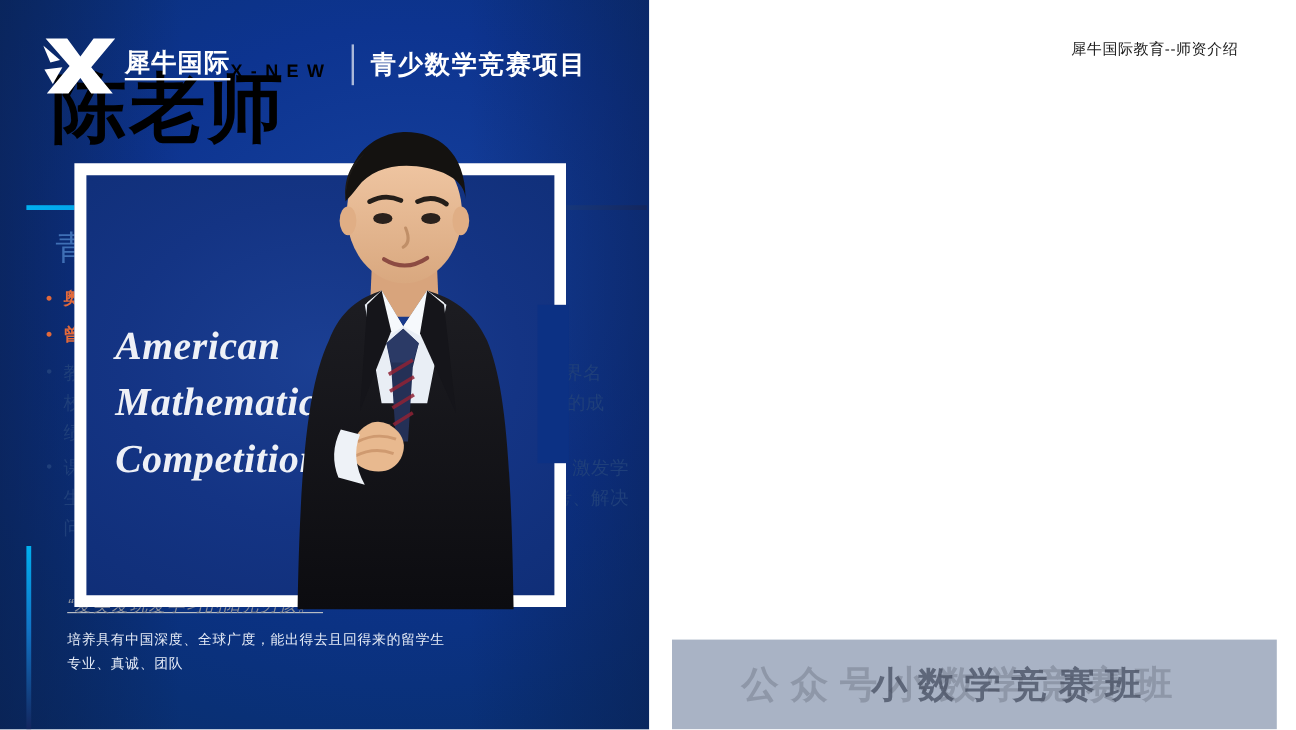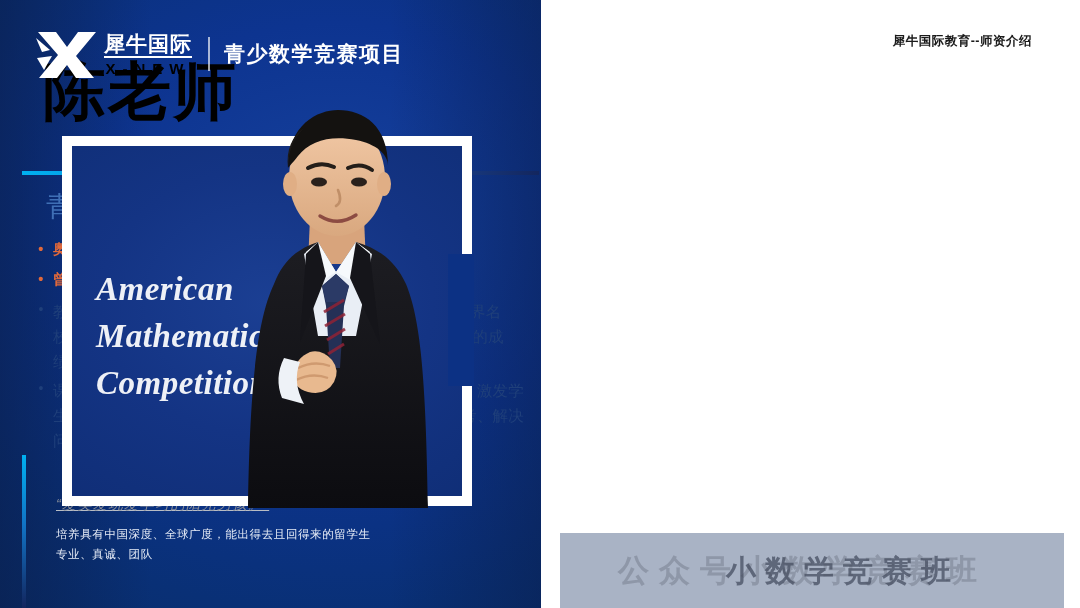--- a/index.html
+++ b/index.html
@@ -18,21 +18,21 @@
       linear-gradient(180deg,#123373 0%,#0b2f86 45%,#0d2f66 100%);
   }
   .left-panel:after{
     content:"";position:absolute;inset:0;
     background:linear-gradient(90deg,rgba(10,28,70,.55) 0%,rgba(10,28,70,0) 28%,rgba(10,28,70,0) 72%,rgba(10,28,70,.45) 100%);
   }
 
   
   .logo-row{position:absolute;left:36px;top:26px;display:flex;align-items:center;height:56px;z-index:6;}
   .logo-mark{width:62px;height:52px;flex:0 0 auto;}
-  .logo-word{margin-left:6px;display:flex;flex-direction:column;align-items:center;line-height:1;}
+  .logo-word{margin-left:6px;display:flex;flex-direction:row;align-items:flex-end;line-height:1;}
   .logo-cn{
     color:#fff;font-size:21px;font-weight:bold;letter-spacing:1px;
     border-bottom:2.5px solid #fff;padding-bottom:2px;
   }
   .logo-en{color:#000000;font-size:15px;font-weight:bold;letter-spacing:7px;margin-top:3px;}
   .logo-div{width:2px;height:34px;background:rgba(255,255,255,.65);margin:0 14px 0 16px;}
   .logo-tag{color:#fff;font-size:21px;font-weight:bold;letter-spacing:1.5px;white-space:nowrap;}
 
   
   .frame-wrap{position:absolute;left:62px;top:136px;width:410px;height:370px;z-index:2;}
@@ -51,21 +51,21 @@
   }
 
   
   .person{position:absolute;left:214px;top:106px;width:256px;height:402px;z-index:5;}
 
   
   .left-footer{position:absolute;left:56px;bottom:44px;z-index:6;color:#e6ecf7;font-size:11.5px;line-height:1.75;letter-spacing:.6px;}
 
   
   .right{position:absolute;left:541px;top:0;width:539px;height:608px;background:#fff;}
-  .kicker{position:absolute;right:48px;top:33px;font-size:12.5px;font-weight:bold;color:#1a1a1a;letter-spacing:.5px;}
+  .kicker{position:absolute;right:48px;top:33px;font-size:12.5px;font-weight:normal;color:#1a1a1a;letter-spacing:.5px;}
   .big-title{
     position:absolute;left:43px;top:60px;
     font-size:63px;font-weight:bold;color:#000000;letter-spacing:2px;line-height:1;
   }
   .title-rule{
     position:absolute;left:22px;top:171px;width:517px;height:4px;
     background:linear-gradient(90deg,#00b0f0 0%,#0f8ad8 32%,#1d52a8 66%,#13265e 100%);
   }
   .subtitle{
     position:absolute;left:46px;top:188px;

